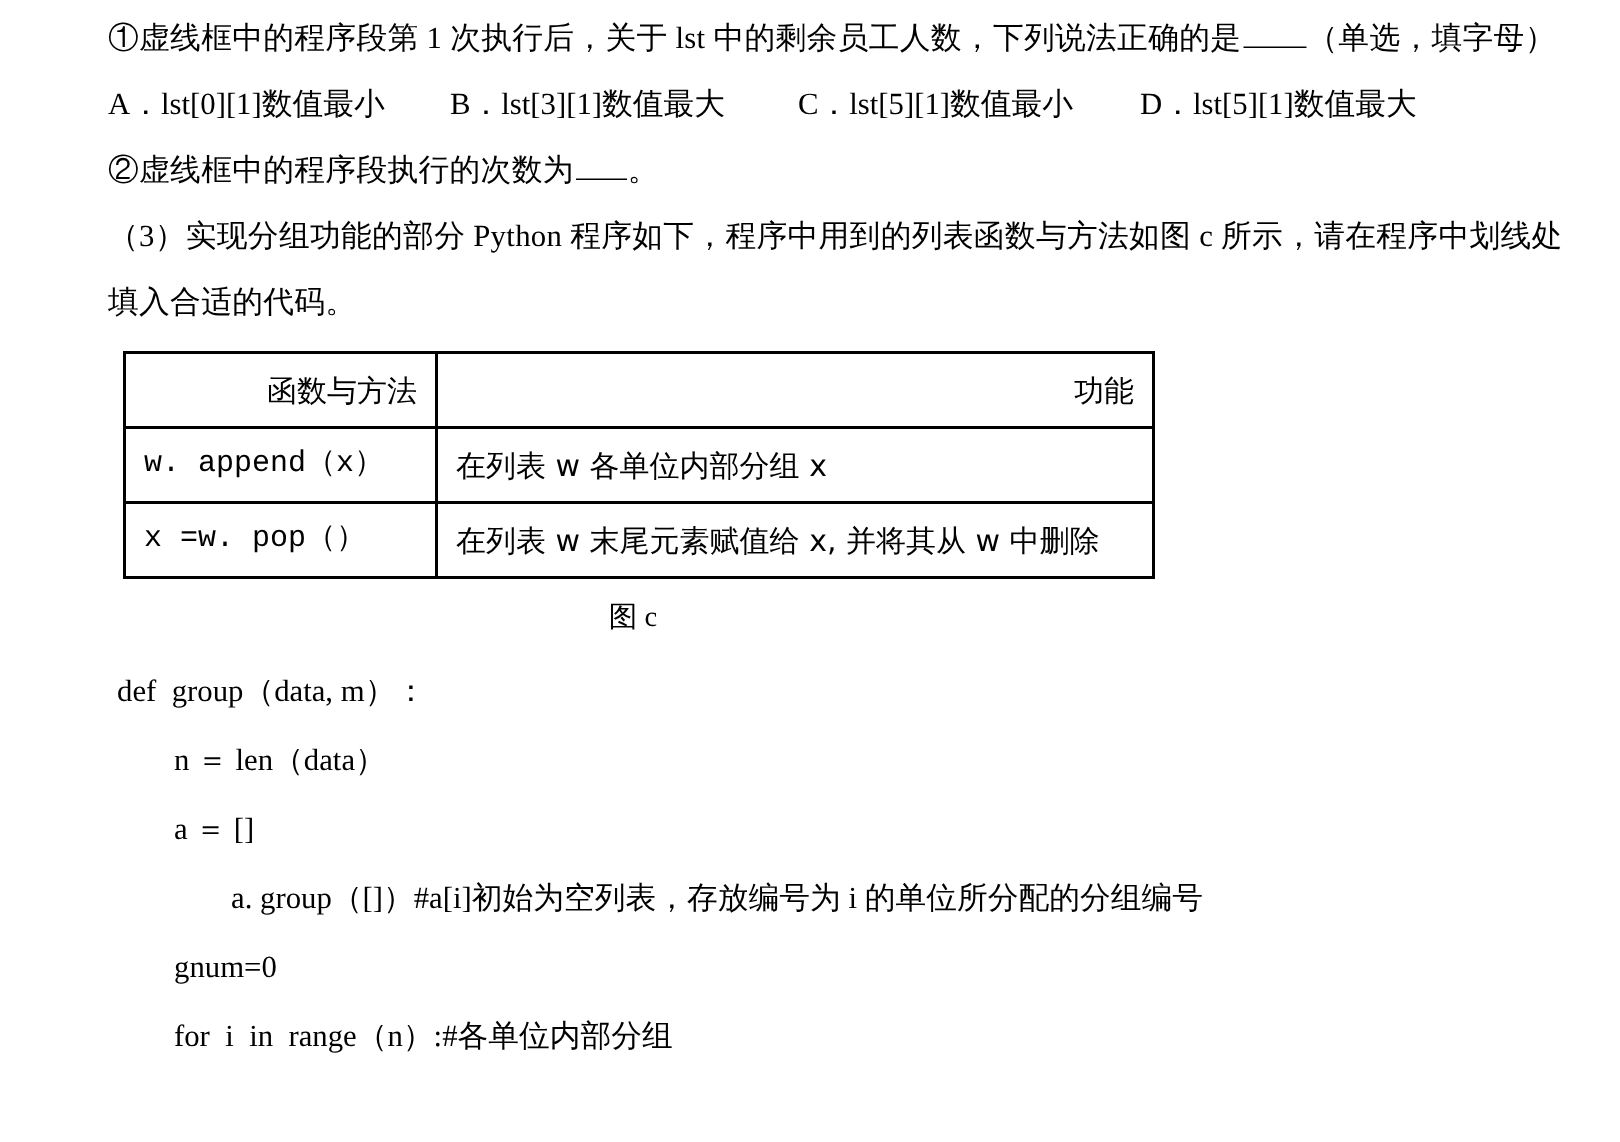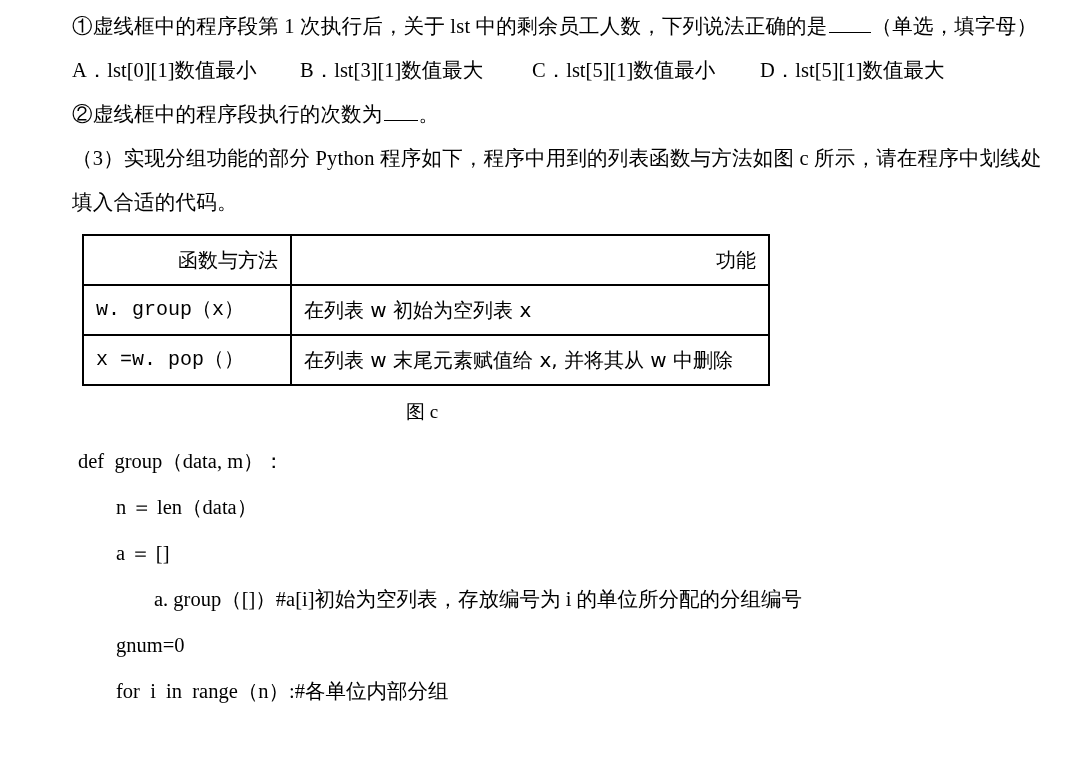--- a/index.html
+++ b/index.html
@@ -124,22 +124,22 @@
     <div class="para">（3）实现分组功能的部分 Python 程序如下，程序中用到的列表函数与方法如图 c 所示，请在程序中划线处</div>
     <div class="para">填入合适的代码。</div>
 
     <table class="fn-table">
       <tbody>
           <tr>
         <td class="col1 hdr">函数与方法</td>
         <td class="col2 hdr">功能</td>
       </tr>
       <tr>
-        <td class="col1 mono">w. group（x）</td>
-        <td class="col2 cell-cn">在列表 w 初始为空列表 x</td>
+        <td class="col1 mono">w. append（x）</td>
+        <td class="col2 cell-cn">在列表 w 各单位内部分组 x</td>
       </tr>
       <tr>
         <td class="col1 mono">x =w. pop（）</td>
         <td class="col2 cell-cn">在列表 w 末尾元素赋值给 x, 并将其从 w 中删除</td>
       </tr>
     </tbody>
       </table>
 
     <div class="figcap">图 c</div>
 

